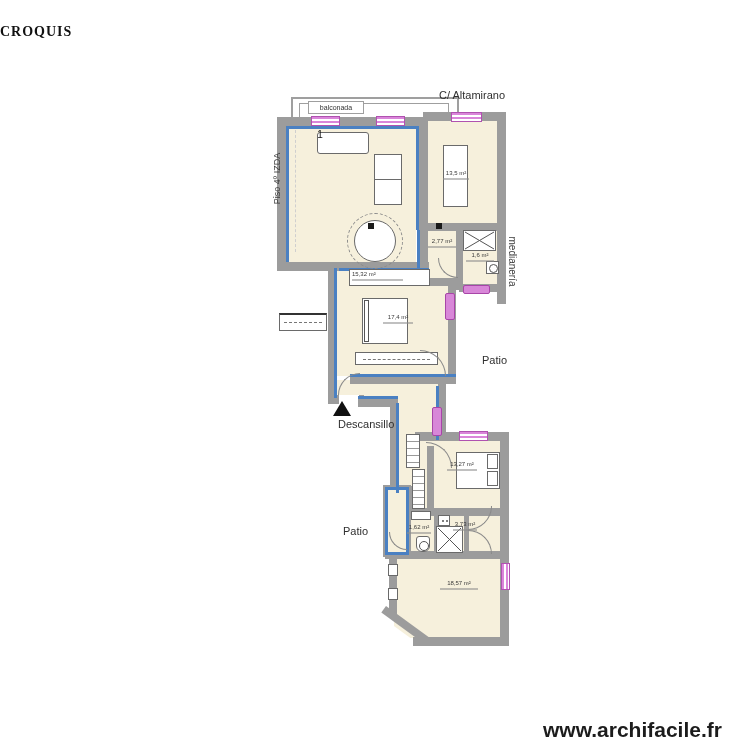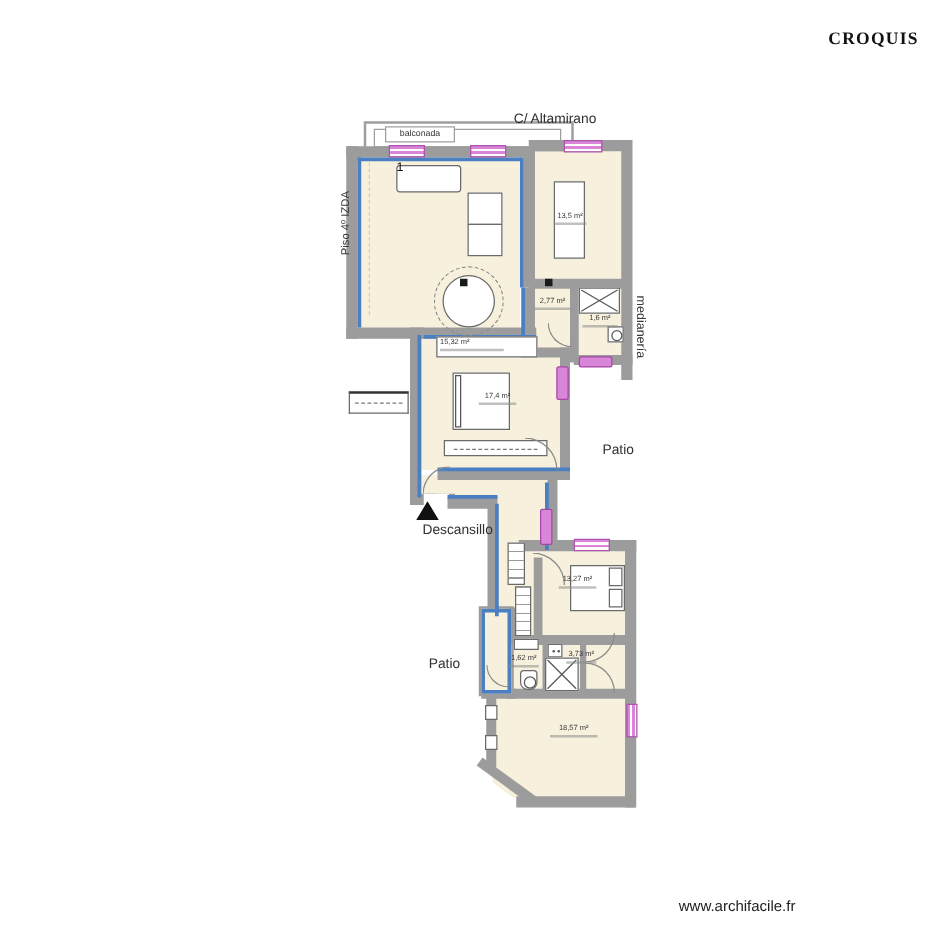--- a/index.html
+++ b/index.html
@@ -14,23 +14,23 @@
   .win.v{background:repeating-linear-gradient(90deg,#da85da 0 2px,#ffffff 2px 4px);}
   .pdoor{position:absolute;background:#d887d8;border:1px solid #a845a8;border-radius:2px;box-sizing:border-box;}
   .arc{position:absolute;box-sizing:border-box;border:0 solid #8a8a8a;background:transparent;}
   .arc.tl{border-top-width:1px;border-left-width:1px;border-top-left-radius:100%;}
   .arc.tr{border-top-width:1px;border-right-width:1px;border-top-right-radius:100%;}
   .arc.bl{border-bottom-width:1px;border-left-width:1px;border-bottom-left-radius:100%;}
   .arc.br{border-bottom-width:1px;border-right-width:1px;border-bottom-right-radius:100%;}
   .rlabel{position:absolute;font-size:6px;line-height:1.2;color:#3a3a3a;text-align:center;white-space:nowrap;z-index:30;}
   .smudge{display:block;height:2px;background:#8d8d8d;opacity:.55;margin:1px auto 0;width:85%;}
   .biglabel{position:absolute;font-size:11px;color:#2f2f2f;white-space:nowrap;}
-  .title{position:absolute;left:0;top:24px;width:735px;text-align:right;font-family:"Liberation Serif",serif;font-weight:bold;font-size:14px;letter-spacing:1px;color:#111;}
+  .title{position:absolute;left:0;top:24px;width:735px;text-align:left;font-family:"Liberation Serif",serif;font-weight:bold;font-size:14px;letter-spacing:1px;color:#111;}
   .vtext{position:absolute;font-size:10px;color:#3a3a3a;text-align:center;white-space:nowrap;}
-  .watermark{position:absolute;left:543px;top:718px;font-size:12px;color:#1c1c1c;}
+  .watermark{position:absolute;left:543px;top:718px;font-size:21px;color:#1c1c1c;font-weight:bold;}
   .circle{border-radius:50%;}
   .dashline{border-top:1px dashed #777;height:0;margin:6px auto 0;width:82%;}
   .ticks{background:#fff repeating-linear-gradient(180deg,transparent 0 6px,#9a9a9a 6px 7px);}
   .tri{position:absolute;width:0;height:0;border-left:9px solid transparent;border-right:9px solid transparent;border-bottom:15px solid #111;}
   .blk{position:absolute;background:#1a1a1a;width:6px;height:6px;}
   .guide{position:absolute;border-left:1px dashed #cfcfcf;width:0;}
   svg.x{position:absolute;left:0;top:0;}
   svg.x line{stroke:#555;stroke-width:1;}
   .gallery{position:absolute;background:#f6f0dc;border:3px solid #4a80c2;outline:2px solid #9c9c9c;box-sizing:border-box;}
 </style>
@@ -178,21 +178,21 @@
   <div class="rlabel" style="left:425px;top:238px;width:34px;"><span>2,77 m²</span><i class="smudge"></i></div>
   <div class="rlabel" style="left:463px;top:252px;width:34px;"><span>1,6 m²</span><i class="smudge"></i></div>
   <div class="rlabel" style="left:352px;top:271px;width:60px;text-align:left;"><span>15,32 m²</span><i class="smudge" style="margin-left:0;"></i></div>
   <div class="rlabel" style="left:380px;top:314px;width:36px;"><span>17,4 m²</span><i class="smudge"></i></div>
   <div class="rlabel" style="left:444px;top:461px;width:36px;"><span>13,27 m²</span><i class="smudge"></i></div>
   <div class="rlabel" style="left:405px;top:524px;width:28px;"><span>1,62 m²</span><i class="smudge"></i></div>
   <div class="rlabel" style="left:451px;top:521px;width:28px;"><span>3,73 m²</span><i class="smudge"></i></div>
   <div class="rlabel" style="left:437px;top:580px;width:44px;"><span>18,57 m²</span><i class="smudge"></i></div>
   <div class="rlabel" style="left:315px;top:129px;width:10px;font-size:10px;color:#111;"><span>1</span></div>
 
-  <div class="biglabel" style="left:411px;top:89px;"><span>C/ Altamirano</span></div>
+  <div class="biglabel" style="left:439px;top:89px;"><span>C/ Altamirano</span></div>
   <div class="vtext" style="left:239px;top:171px;width:80px;height:15px;font-size:9px;transform:rotate(-90deg);"><span>Piso 4º IZDA</span></div>
   <div class="vtext" style="left:474px;top:254px;width:72px;height:15px;transform:rotate(90deg);"><span>medianería</span></div>
   <div class="biglabel" style="left:482px;top:354px;"><span>Patio</span></div>
   <div class="biglabel" style="left:343px;top:525px;"><span>Patio</span></div>
   <div class="tri" style="left:333px;top:401px;"></div>
   <div class="biglabel" style="left:318px;top:418px;margin-left:20px;"><span>Descansillo</span></div>
 
 </div>
 
 </body></html>

